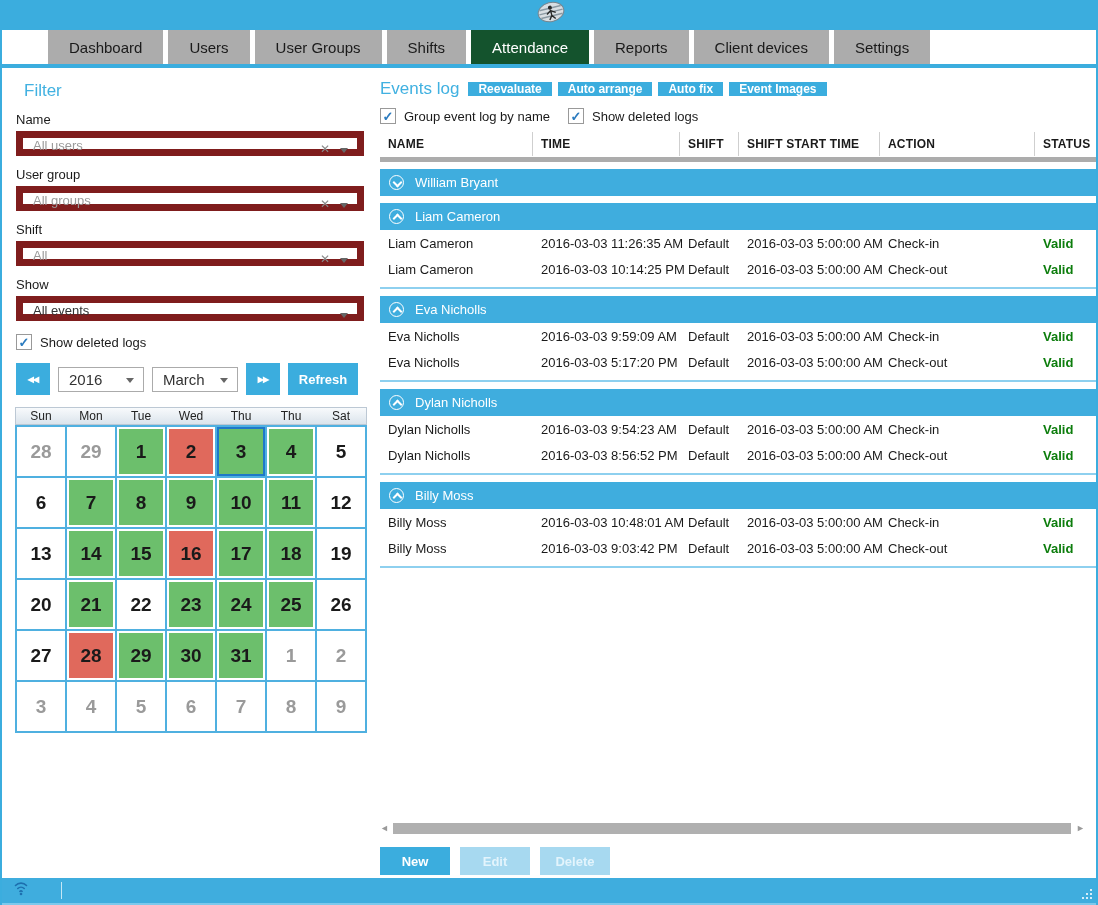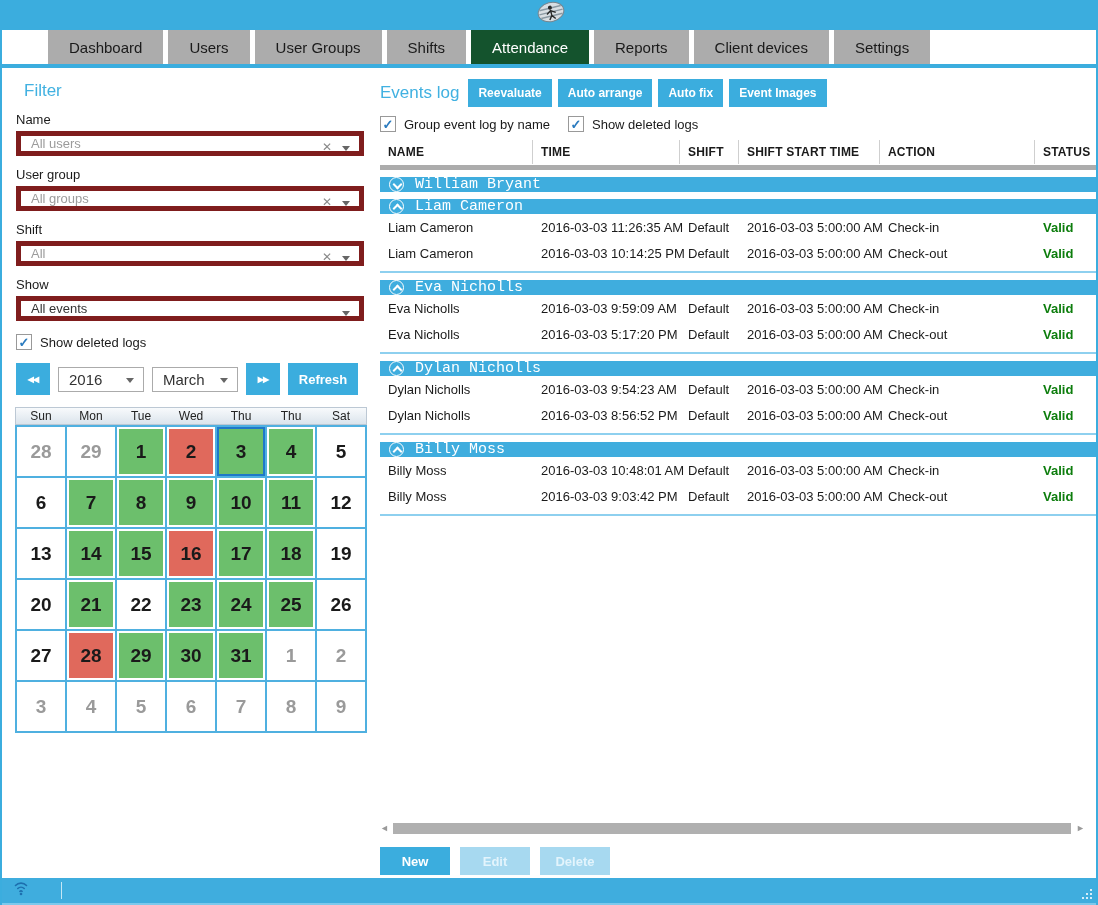--- a/index.html
+++ b/index.html
@@ -29,22 +29,22 @@
   .tabs { display:flex; gap:5px; padding-left:2px; height:34px;margin-left:44px; }
   .tab { background:#acacac; color:#1a1a1a; font-size:15px; display:flex; align-items:center; padding:0 21px; white-space:nowrap; }
   .tab.active { background:#14532d; color:#fff; }
   .tabstrip { position:absolute; left:0; right:0; bottom:0; height:4px; background:#3badde; }
 
   
   .filter-panel { position:absolute; top:68px; left:0; width:370px; bottom:28px; }
   .panel-title { margin:13px 0 0 22px; font-size:17px; color:#41b1e1; }
   .fgroup { margin:11px 8px 0 14px; }
   .flabel { display:block; font-size:13px; color:#1a1a1a; margin-bottom:4px; }
-  .combo { position:relative; height:25px; border:5px solid #7f1d1d; background:#fff;
-           display:flex; align-items:center; padding:0 48px 0 10px; font-size:13px; color:#333; }
+  .combo { position:relative; height:25px; border:7px solid #7f1d1d; background:#fff;
+           display:flex; padding:0 48px 0 10px; font-size:13px; color:#333; }
   .combo .ph { color:#9b9b9b; }
   .cclear { position:absolute; right:27px; top:4px; color:#8a8a8a; font-size:12px; }
   .carrow { position:absolute; right:9px; top:10px; width:0; height:0;
             border-left:4px solid transparent; border-right:4px solid transparent; border-top:5px solid #666; }
   .chkrow { display:flex; align-items:center; gap:8px; font-size:13px; color:#1a1a1a; }
   .fchk { margin:13px 14px 0 14px; }
   .box { width:16px; height:16px; border:1px solid #999; background:#fff; flex:none;
          display:flex; align-items:center; justify-content:center; color:#2b7bbf; font-weight:bold; font-size:13px; }
   .navrow { display:flex; align-items:center; margin:13px 14px 0 14px; gap:8px; }
   .bluebtn { background:#3badde; color:#fff; font-size:13px; font-weight:600; height:32px;
@@ -66,32 +66,32 @@
   .cal-cell .fill { position:absolute; inset:2px; display:flex; align-items:center; justify-content:center; }
   .cal-cell.ok .fill { background:#6cbf6c; }
   .cal-cell.bad .fill { background:#e0695c; }
   .cal-cell.out { color:#9a9a9a; }
   .cal-cell.sel { box-shadow:inset 0 0 0 2px #1f78c8; }
 
   
   .events-panel { position:absolute; top:68px; left:370px; right:2px; bottom:28px; }
   .ev-head { display:flex; align-items:center; margin:11px 0 0 8px; gap:7px; }
   .ev-title { font-size:17px; color:#41b1e1; margin-right:2px; }
-  .ev-btn { background:#3badde; color:#fff; font-size:12px; font-weight:bold; height:28px;
+  .ev-btn { background:#3badde; color:#fff; font-size:12px; font-weight:bold; height:14px;
             display:flex; align-items:center; padding:0 10px; }
   .ev-checks { display:flex; gap:18px; margin:9px 0 0 8px; }
 
   .etable { margin-left:8px; width:718px; }
   .events-table-header { display:grid; grid-template-columns:153px 147px 59px 141px 155px 63px; margin-top:8px; }
   .th { font-size:12px; font-weight:bold; color:#1a1a1a; padding:5px 0 5px 8px;
         border-right:1px solid #cfcfcf; letter-spacing:.2px; white-space:nowrap; }
   .head-bar { height:5px; background:#acacac; margin-top:1px; }
 
-  .group-bar { height:15px; background:#3fadde; color:#fff; display:flex; align-items:center;
-               margin-top:7px; font-size:15px;font-family:Liberation Mono, monospace; }
+  .group-bar { height:27px; background:#3fadde; color:#fff; display:flex; align-items:center;
+               margin-top:7px; font-size:13px; }
   .chev { width:15px; height:15px; border:1px solid #fff; border-radius:50%; margin:0 11px 0 9px;
           position:relative; flex:none; }
   .chev::after { content:""; position:absolute; left:4px; width:5px; height:5px;
                  border-left:2px solid #fff; border-bottom:2px solid #fff; }
   .chev.down::after { top:3px; transform:rotate(-45deg); }
   .chev.up::after   { top:5px; transform:rotate(135deg); }
   .ev-row { display:grid; grid-template-columns:153px 147px 59px 141px 155px 63px; height:25px;
             align-items:center; font-size:13px; color:#1a1a1a; margin-top:1px; }
   .ev-row .cell { padding-left:8px; white-space:nowrap; }
   .ev-row .cell.status { color:#0d7d0d; font-weight:bold; }

